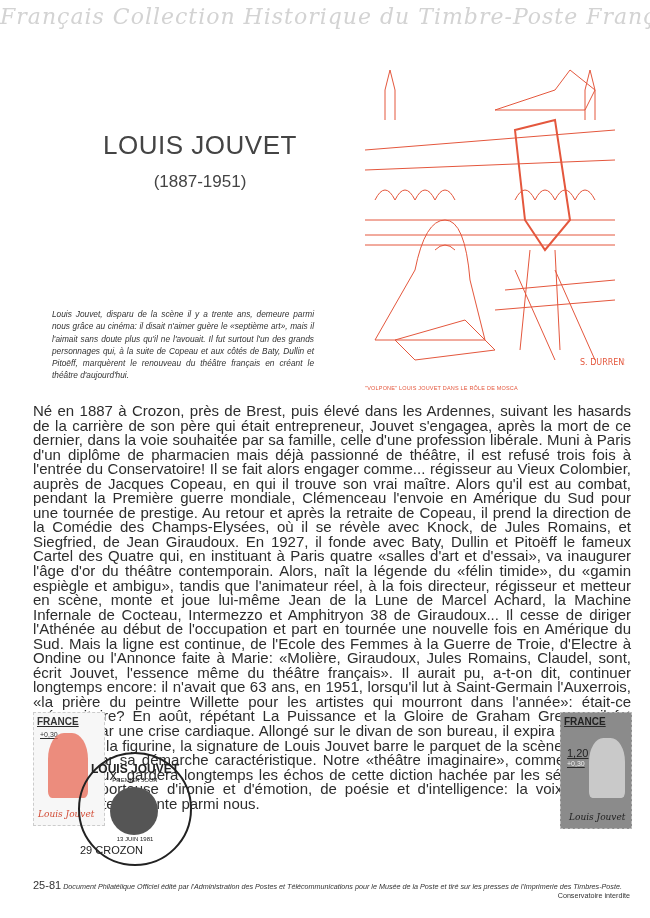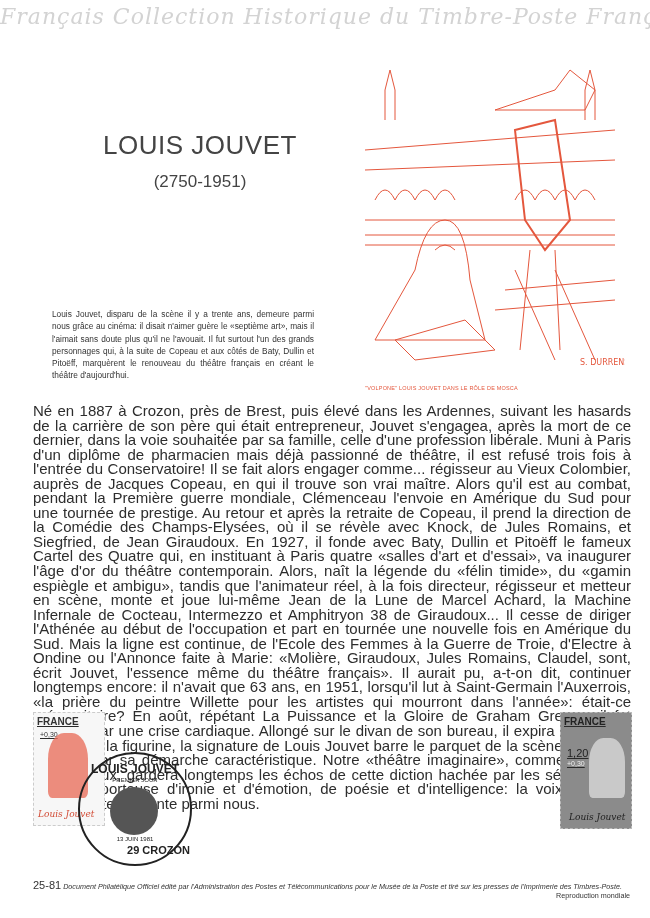--- a/index.html
+++ b/index.html
@@ -1,39 +1,39 @@
 <!DOCTYPE html>
 <html><head>
 <meta charset="utf-8">
 <style>
   html, body { margin:0; padding:0; }
   body { width:650px; height:918px; background:#fff; position:relative; overflow:hidden; font-family:"Liberation Sans", sans-serif; color:#2a2a2a; }
   .banner { position:absolute; top:4px; left:0; width:650px; white-space:nowrap; font-family:"DejaVu Serif", serif; font-style:italic; font-size:22px; color:#d3d3d3; letter-spacing:1px; }
   .title { position:absolute; top:130px; left:60px; width:280px; text-align:center; font-size:26px; color:#444; letter-spacing:0.5px; }
   .dates { position:absolute; top:172px; left:60px; width:280px; text-align:center; font-size:17px; color:#444; }
-  .intro { position:absolute; top:308px; left:52px; width:262px; font-size:8.3px; line-height:12.3px; text-align:justify; color:#333; }
+  .intro { position:absolute; top:308px; left:52px; width:262px; font-size:8.3px; line-height:12.3px; font-style:italic; text-align:justify; color:#333; }
   .illus { position:absolute; top:50px; left:355px; width:270px; height:320px; }
   .caption { position:absolute; top:385px; left:365px; font-size:5.5px; color:#e4573d; letter-spacing:0.2px; }
   .body-text { position:absolute; top:404px; left:33px; width:598px; font-size:15px; line-height:14.55px; text-align:justify; color:#2d2d2d; }
   .stamp { position:absolute;text-decoration:underline; }
   .stamp-left { top:712px; left:33px; width:70px; height:112px; background:#f7f7f7; border:1px dashed #ccc; }
   .stamp-right { top:712px; left:560px; width:70px; height:115px; background:#8b8b8b; border:1px dashed #bbb; }
   .postmark { position:absolute; top:752px; left:78px; width:110px; height:110px; border:2px solid #222; border-radius:50%; }
   .footer { position:absolute; top:880px; left:33px; width:598px; font-size:7.2px; line-height:11px; color:#333; }
   .footer .num { font-size:11px; font-style:normal; }
   .footer i { font-style:italic; }
   .repro { position:absolute; top:891px; right:20px; font-size:7.2px; color:#333; }
 </style>
 </head>
 <body>
 
 <div class="banner">Français Collection Historique du Timbre-Poste Français Collection</div>
 
 <div class="title">LOUIS JOUVET</div>
-<div class="dates">(2750-1951)</div>
+<div class="dates">(1887-1951)</div>
 
 <div class="intro">Louis Jouvet, disparu de la scène il y a trente ans, demeure parmi nous grâce au cinéma: il disait n'aimer guère le «septième art», mais il l'aimait sans doute plus qu'il ne l'avouait. Il fut surtout l'un des grands personnages qui, à la suite de Copeau et aux côtés de Baty, Dullin et Pitoëff, marquèrent le renouveau du théâtre français en créant le théâtre d'aujourd'hui.</div>
 
 <svg class="illus" viewBox="0 0 270 320">
   <g stroke="#e4573d" fill="none" stroke-width="1">
     <path d="M10 170 L260 170 M10 185 L260 185 M10 195 L260 195"></path>
     <path d="M30 70 L30 40 L35 20 L40 40 L40 70 M230 70 L230 40 L235 20 L240 40 L240 70"></path>
     <path d="M10 100 L260 80 M10 120 L260 110"></path>
     <path d="M20 150 Q30 130 40 150 Q50 130 60 150 Q70 130 80 150 Q90 130 100 150 M160 150 Q170 130 180 150 Q190 130 200 150 Q210 130 220 150 Q230 130 240 150"></path>
     <path d="M140 60 L200 40 L215 20 L240 40 L230 60 Z"></path>
@@ -55,28 +55,28 @@
   <div style="font-size:7px;color:#333;margin:4px 0 0 6px;">+0,30</div>
   <div style="position:absolute;left:14px;top:20px;width:40px;height:65px;background:#e8715e;border-radius:40% 40% 10% 10%;opacity:0.8;"></div>
   <div style="position:absolute;bottom:6px;left:4px;font-size:9px;font-style:italic;color:#d24c36;font-family:'DejaVu Serif',serif;">Louis Jouvet</div>
 </div>
 
 <div class="postmark">
   <div style="position:absolute;top:8px;width:100%;text-align:center;font-size:12px;font-weight:bold;color:#222;">LOUIS JOUVET</div>
   <div style="position:absolute;top:23px;width:100%;text-align:center;font-size:6px;color:#222;">PREMIER JOUR</div>
   <div style="position:absolute;top:33px;left:30px;width:48px;height:48px;border-radius:50%;background:#555;"></div>
   <div style="position:absolute;top:82px;width:100%;text-align:center;font-size:6px;color:#222;">13 JUIN 1981</div>
-  <div style="position:absolute;top:90px;width:100%;text-align:right;font-size:11px;font-weight:bold;color:#222;">29 CROZON</div>
+  <div style="position:absolute;top:90px;width:100%;text-align:left;font-size:11px;font-weight:normal;color:#222;">29 CROZON</div>
 </div>
 
 <div class="stamp stamp-right">
   <div style="font-size:10px;font-weight:bold;color:#222;margin:3px 0 0 3px;">FRANCE</div>
   <div style="font-size:11px;color:#222;margin:20px 0 0 6px;">1,20</div>
   <div style="font-size:7px;color:#eee;margin:1px 0 0 6px;">+0,30</div>
   <div style="position:absolute;left:28px;top:25px;width:36px;height:60px;background:#c9c9c9;border-radius:40% 40% 10% 10%;"></div>
   <div style="position:absolute;bottom:6px;left:8px;font-size:9px;font-style:italic;color:#222;font-family:'DejaVu Serif',serif;">Louis Jouvet</div>
 </div>
 
 <div class="footer">
   <span class="num">25-81</span>
   <i>Document Philatélique Officiel édité par l'Administration des Postes et Télécommunications pour le Musée de la Poste et tiré sur les presses de l'Imprimerie des Timbres-Poste.</i>
 </div>
-<div class="repro">Reproduction mondiale</div>
+<div class="repro">Conservatoire interdite</div>
 
 </body></html>

